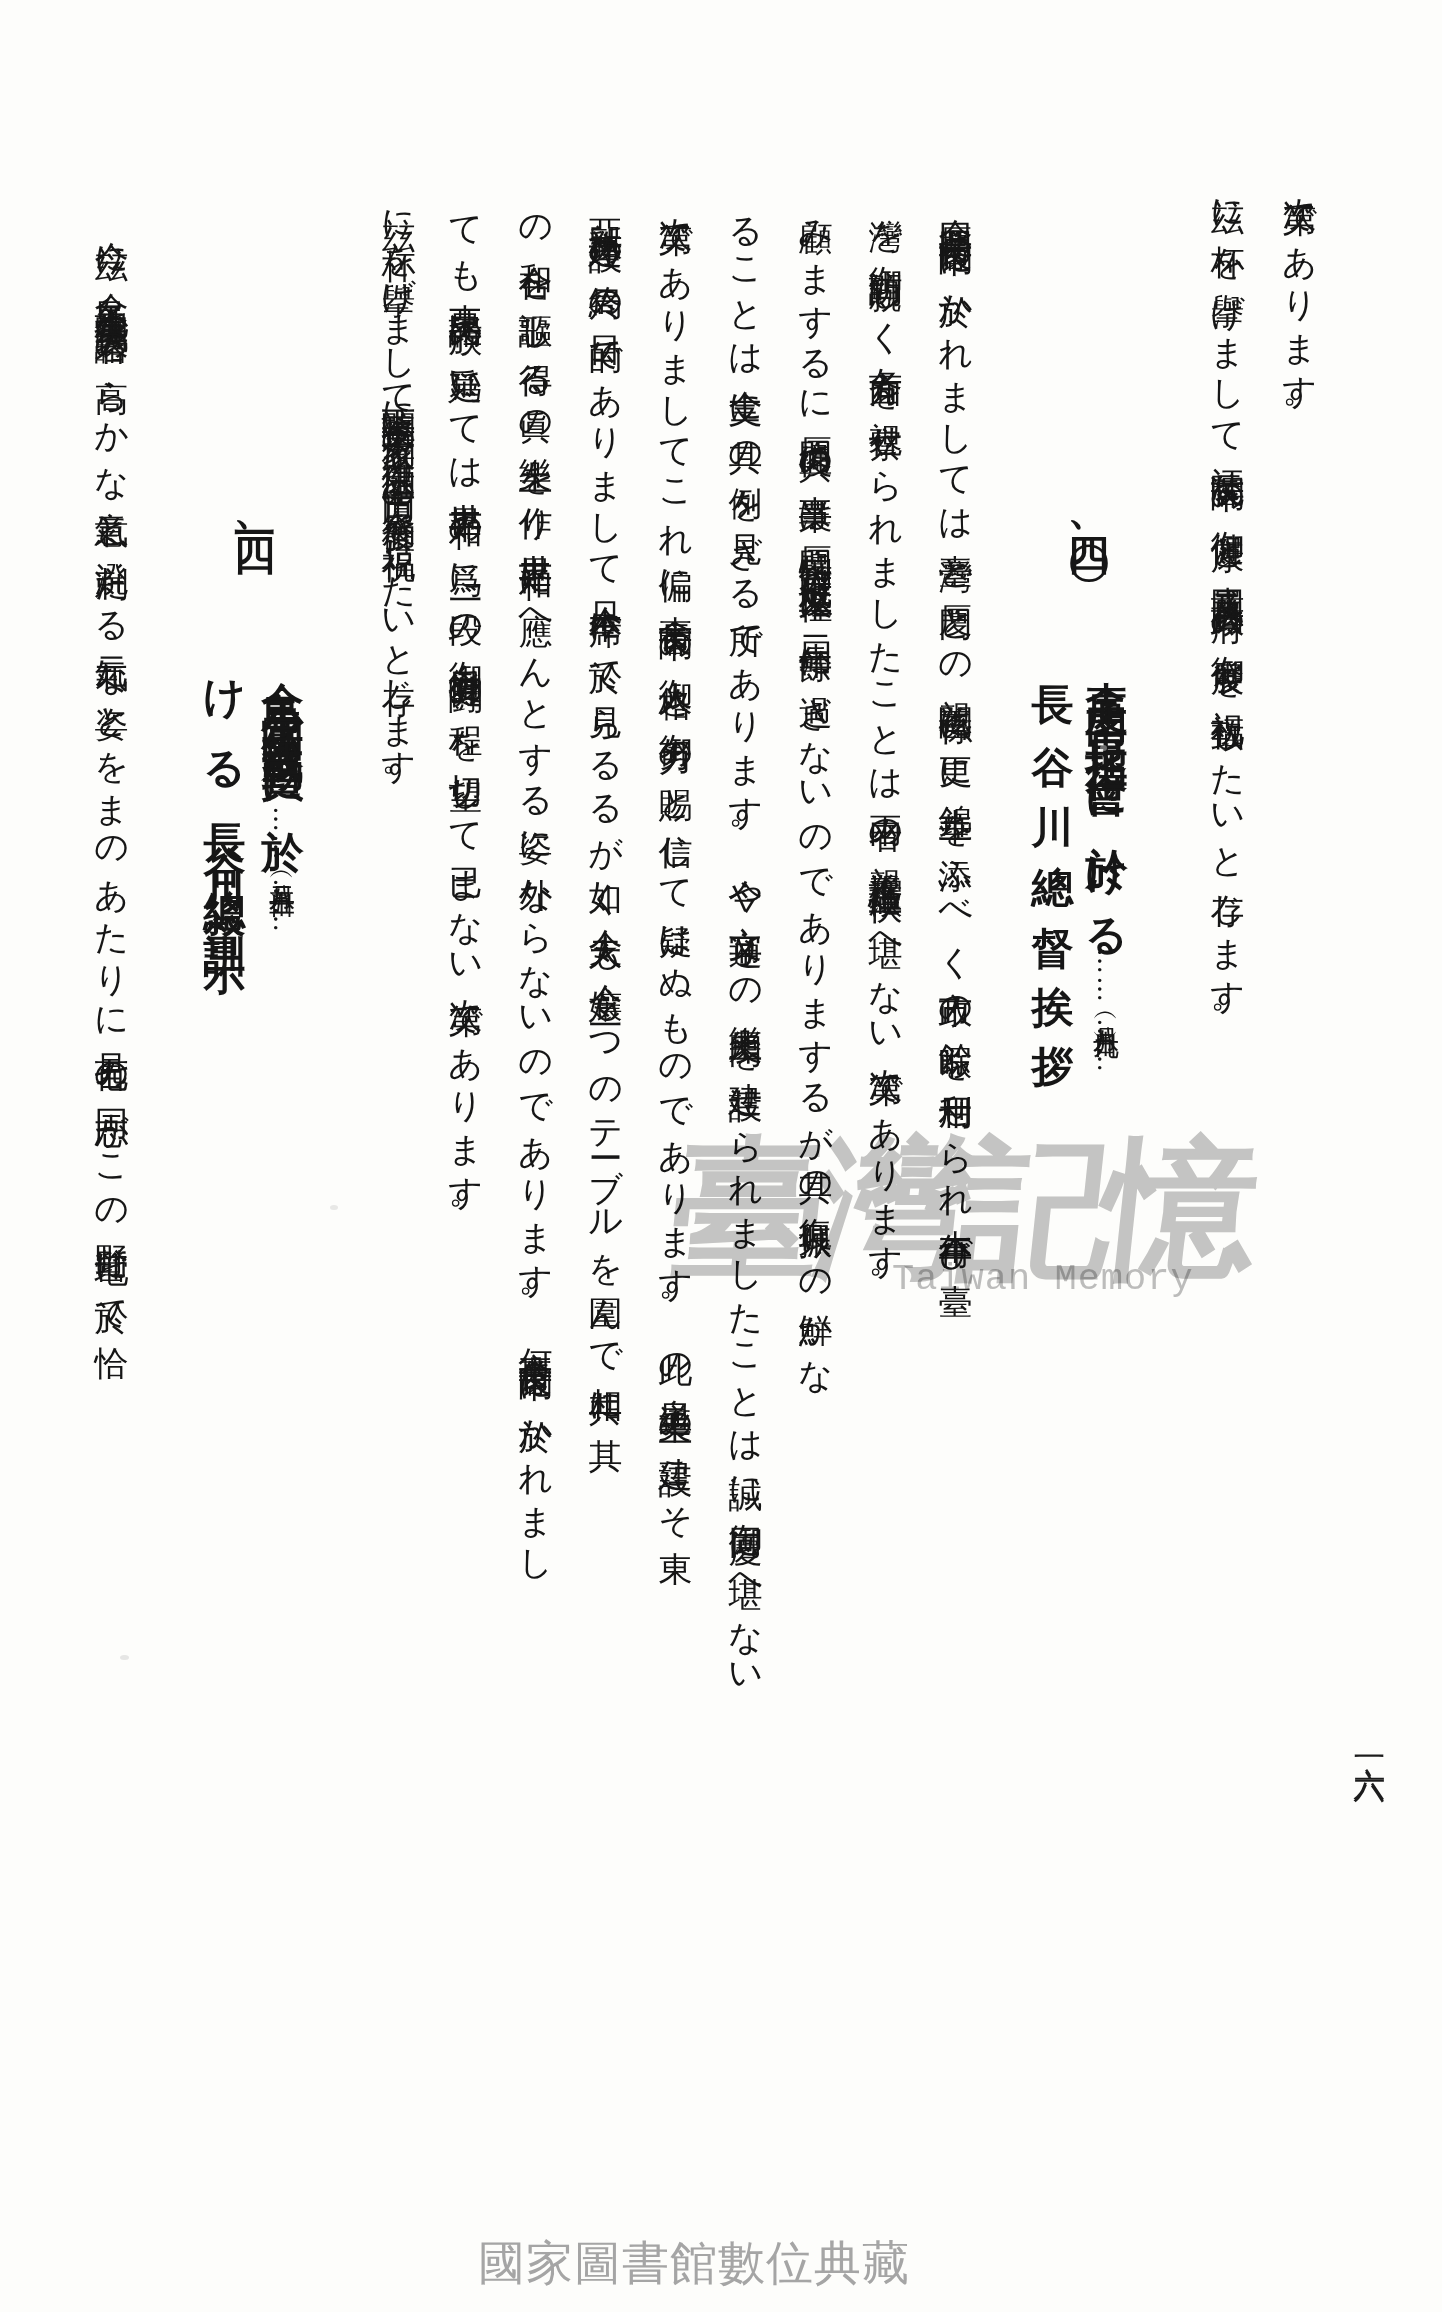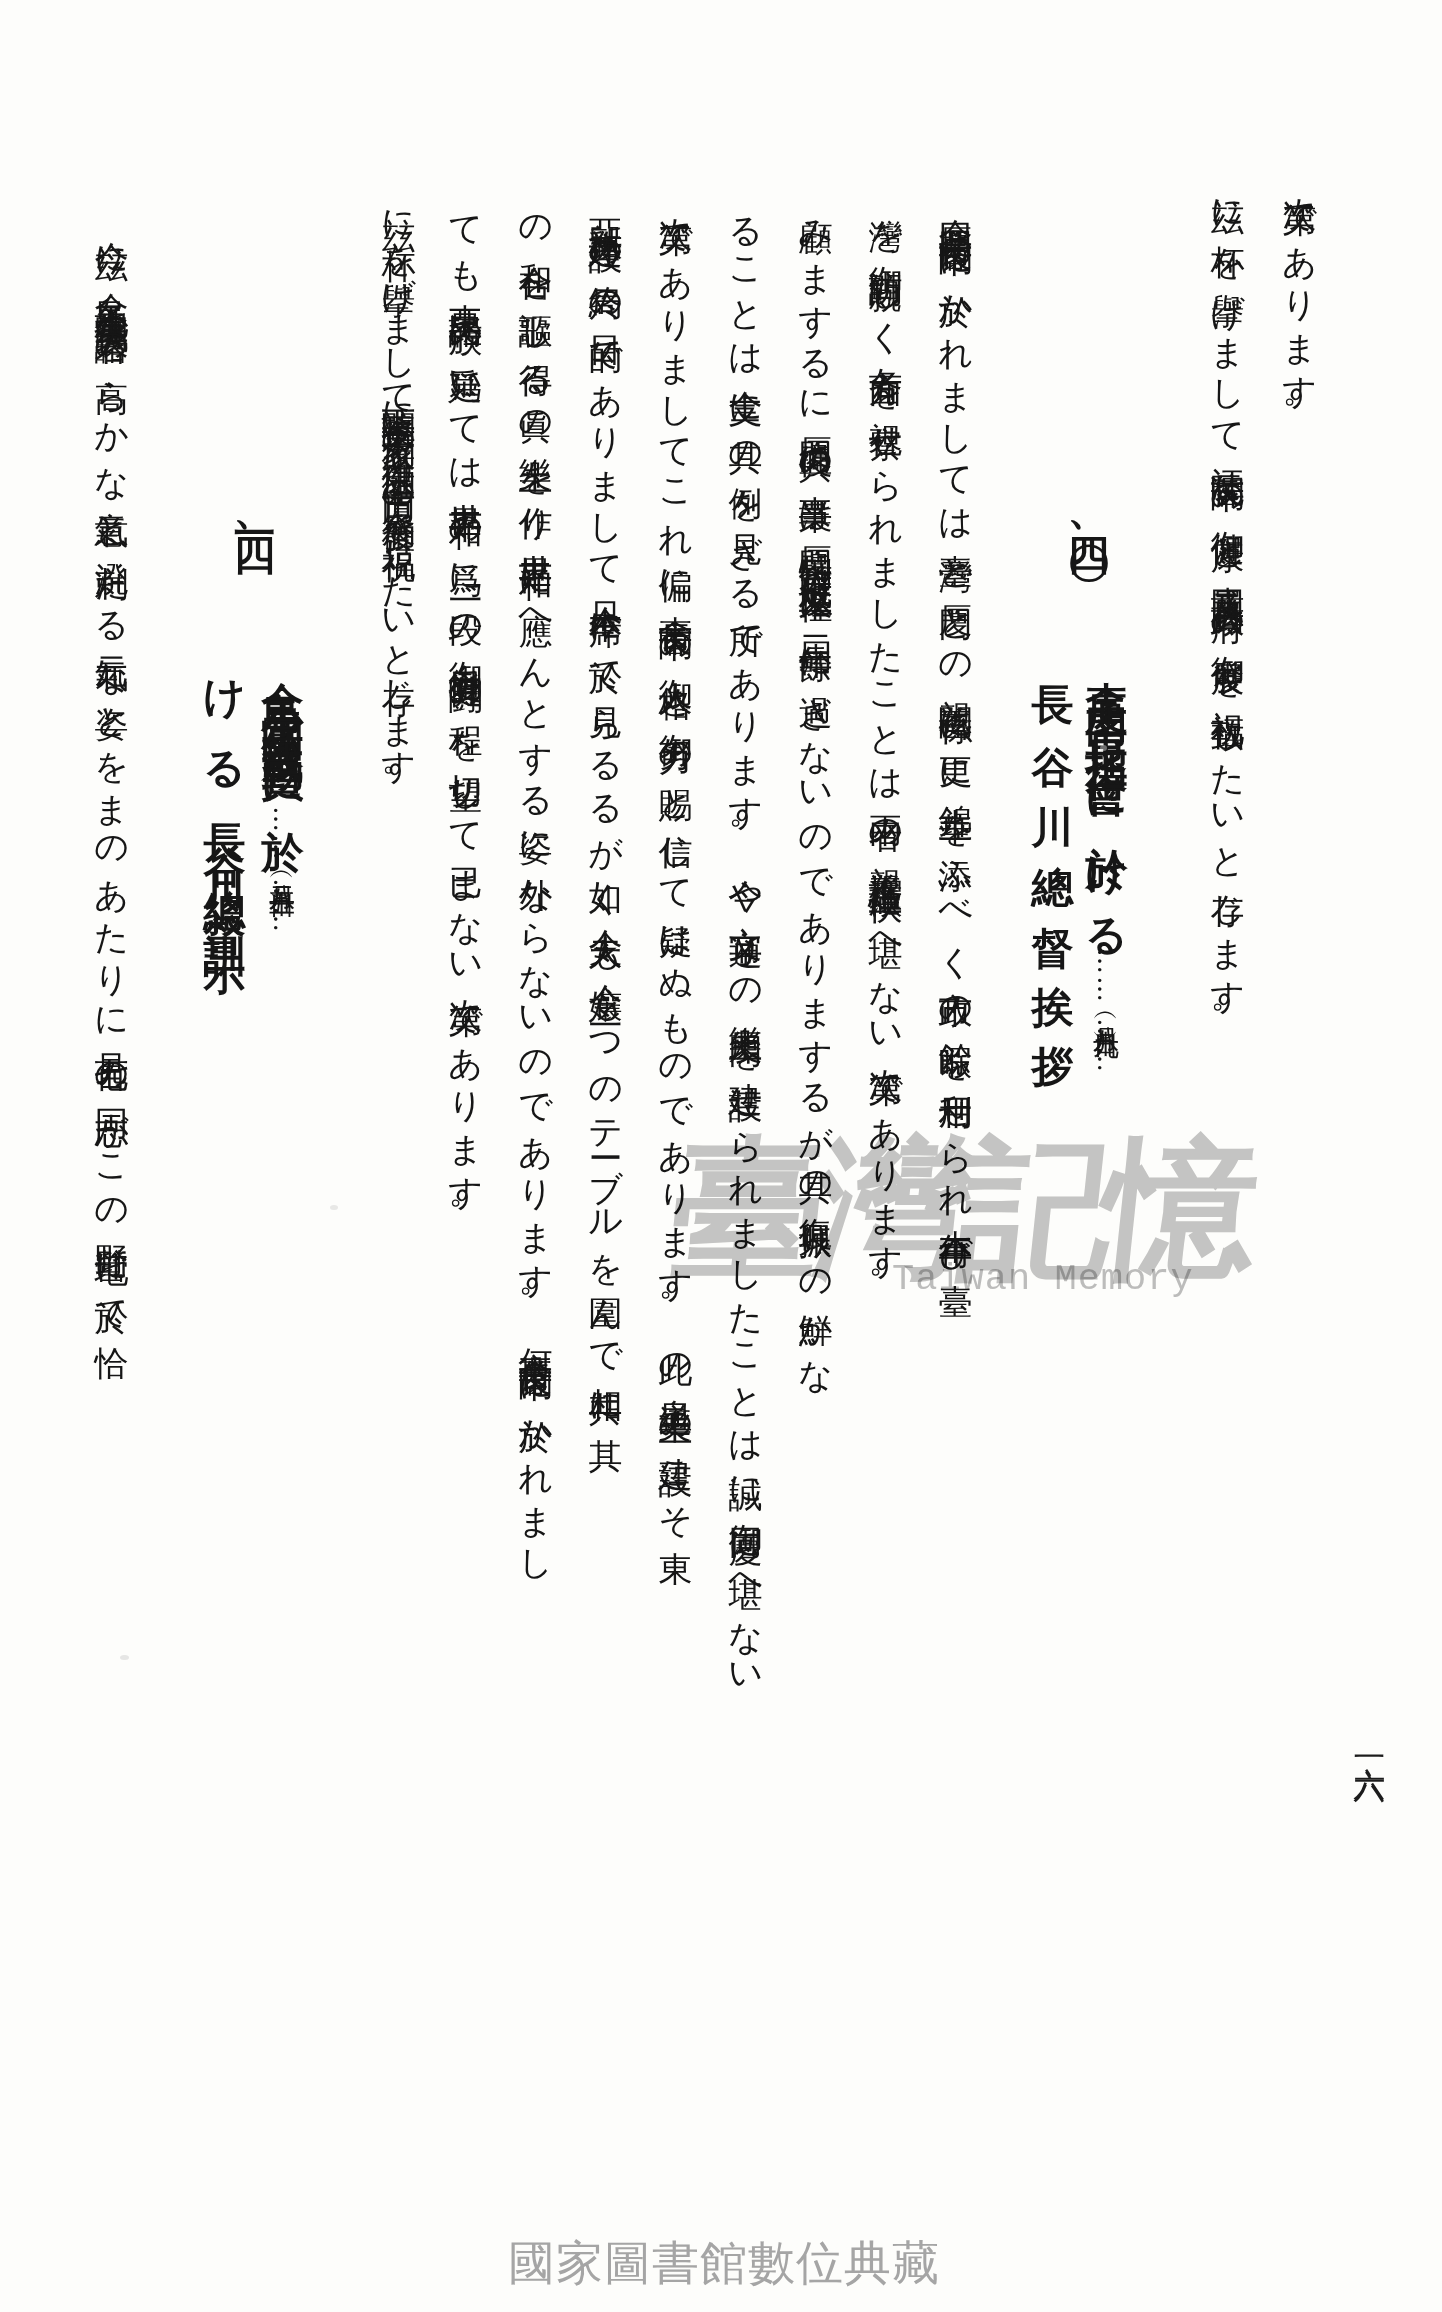--- a/index.html
+++ b/index.html
@@ -33,21 +33,21 @@
     transform:skewX(-6deg);letter-spacing:-8px;white-space:nowrap;
     mix-blend-mode:multiply;z-index:3;pointer-events:none;
   }
   .watermark-sub{
     position:absolute;left:892px;top:1258px;
     font-size:37px;color:#969696;opacity:.62;letter-spacing:1px;
     mix-blend-mode:multiply;z-index:3;pointer-events:none;
     font-family:Liberation Mono, monospace;
   }
   .footer{
-    position:absolute;left:508px;top:2232px;
+    position:absolute;left:478px;top:2232px;
     font-size:47px;color:#a5a5a5;letter-spacing:1px;white-space:nowrap;
   }
   .speck{position:absolute;background:#c9c9c9;border-radius:50%;}
 </style>
 </head>
 <body>
 
 <div class="vcol p-col" style="left:1280px;top:172px;">次第であります。</div>
 <div class="vcol p-col" style="left:1208px;top:172px;">玆に杯を擧げまして汪院長閣下の御健康と貴國及貴國政府の御發展を祝福致したいと存じます。</div>
 

